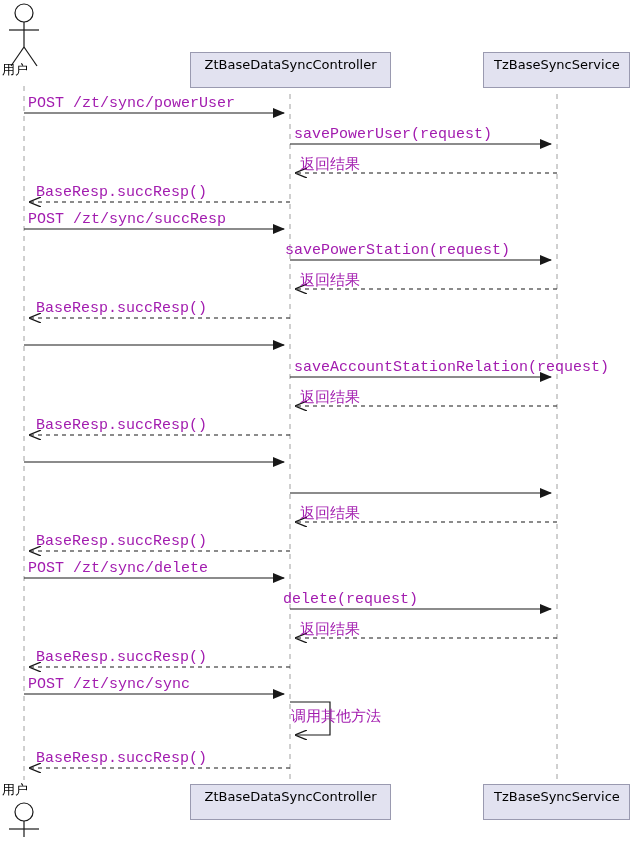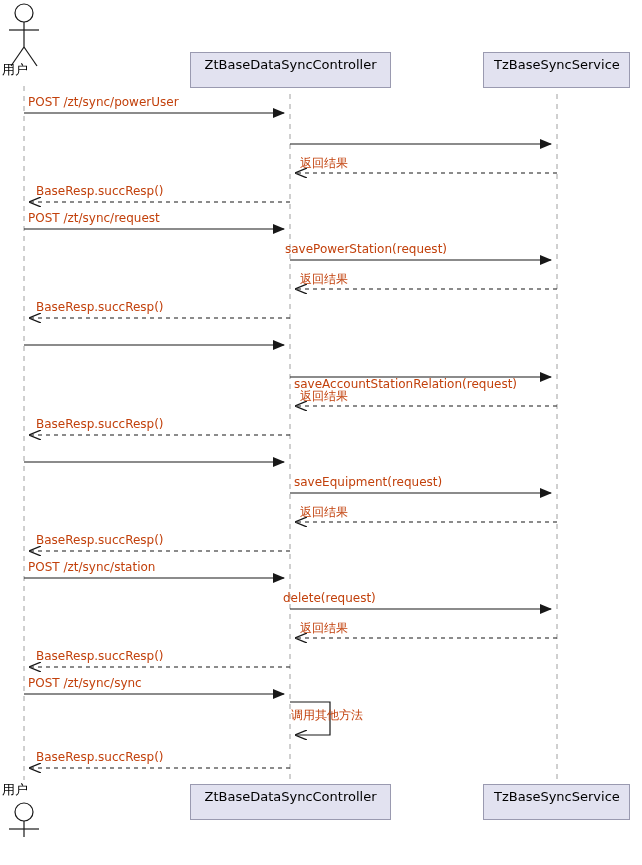--- a/index.html
+++ b/index.html
@@ -33,23 +33,24 @@
     white-space: nowrap;
   }
   .actor-label {
     position: absolute;
     font-size: 13px;
     color: #000000;
     white-space: nowrap;
   }
   .msg-label {
     position: absolute;
-    font-size: 12px;
-    color: #c2410c;
+    font-size: 15px;
+    color: #a21caf;
     white-space: nowrap;
+    font-family: Liberation Mono, monospace;
   }
 </style>
 </head>
 <body>
 
 <div id="diagram">
 
   <svg width="642" height="865">
     <defs>
       <marker id="arrowSolid" markerWidth="12" markerHeight="10" refX="11" refY="5" orient="auto" markerUnits="userSpaceOnUse">
@@ -118,37 +119,37 @@
 
   <div class="actor-label" style="left:2px; top:61px;">用户</div>
   <div class="actor-label" style="left:2px; top:781px;">用户</div>
 
   <div class="participant-box" style="left:190px; top:52px; width:201px;">ZtBaseDataSyncController</div>
   <div class="participant-box" style="left:483px; top:52px; width:147px;">TzBaseSyncService</div>
   <div class="participant-box" style="left:190px; top:784px; width:201px;">ZtBaseDataSyncController</div>
   <div class="participant-box" style="left:483px; top:784px; width:147px;">TzBaseSyncService</div>
 
   <div class="msg-label" style="left:28px; top:95px;">POST /zt/sync/powerUser</div>
+  <div class="msg-label" style="left:294px; top:126px;">savePowerUser(request)</div>
   <div class="msg-label" style="left:300px; top:155px;">返回结果</div>
   <div class="msg-label" style="left:36px; top:184px;">BaseResp.succResp()</div>
 
-  <div class="msg-label" style="left:28px; top:211px;">POST /zt/sync/request</div>
+  <div class="msg-label" style="left:28px; top:211px;">POST /zt/sync/succResp</div>
   <div class="msg-label" style="left:285px; top:242px;">savePowerStation(request)</div>
   <div class="msg-label" style="left:300px; top:271px;">返回结果</div>
   <div class="msg-label" style="left:36px; top:300px;">BaseResp.succResp()</div>
 
-  <div class="msg-label" style="left:294px; top:359px;margin-top:18px;">saveAccountStationRelation(request)</div>
+  <div class="msg-label" style="left:294px; top:359px;">saveAccountStationRelation(request)</div>
   <div class="msg-label" style="left:300px; top:388px;">返回结果</div>
   <div class="msg-label" style="left:36px; top:417px;">BaseResp.succResp()</div>
 
-  <div class="msg-label" style="left:294px; top:475px;">saveEquipment(request)</div>
   <div class="msg-label" style="left:300px; top:504px;">返回结果</div>
   <div class="msg-label" style="left:36px; top:533px;">BaseResp.succResp()</div>
 
-  <div class="msg-label" style="left:28px; top:560px;">POST /zt/sync/station</div>
+  <div class="msg-label" style="left:28px; top:560px;">POST /zt/sync/delete</div>
   <div class="msg-label" style="left:283px; top:591px;">delete(request)</div>
   <div class="msg-label" style="left:300px; top:620px;">返回结果</div>
   <div class="msg-label" style="left:36px; top:649px;">BaseResp.succResp()</div>
 
   <div class="msg-label" style="left:28px; top:676px;">POST /zt/sync/sync</div>
   <div class="msg-label" style="left:291px; top:707px;">调用其他方法</div>
   <div class="msg-label" style="left:36px; top:750px;">BaseResp.succResp()</div>
 
 </div>
 

